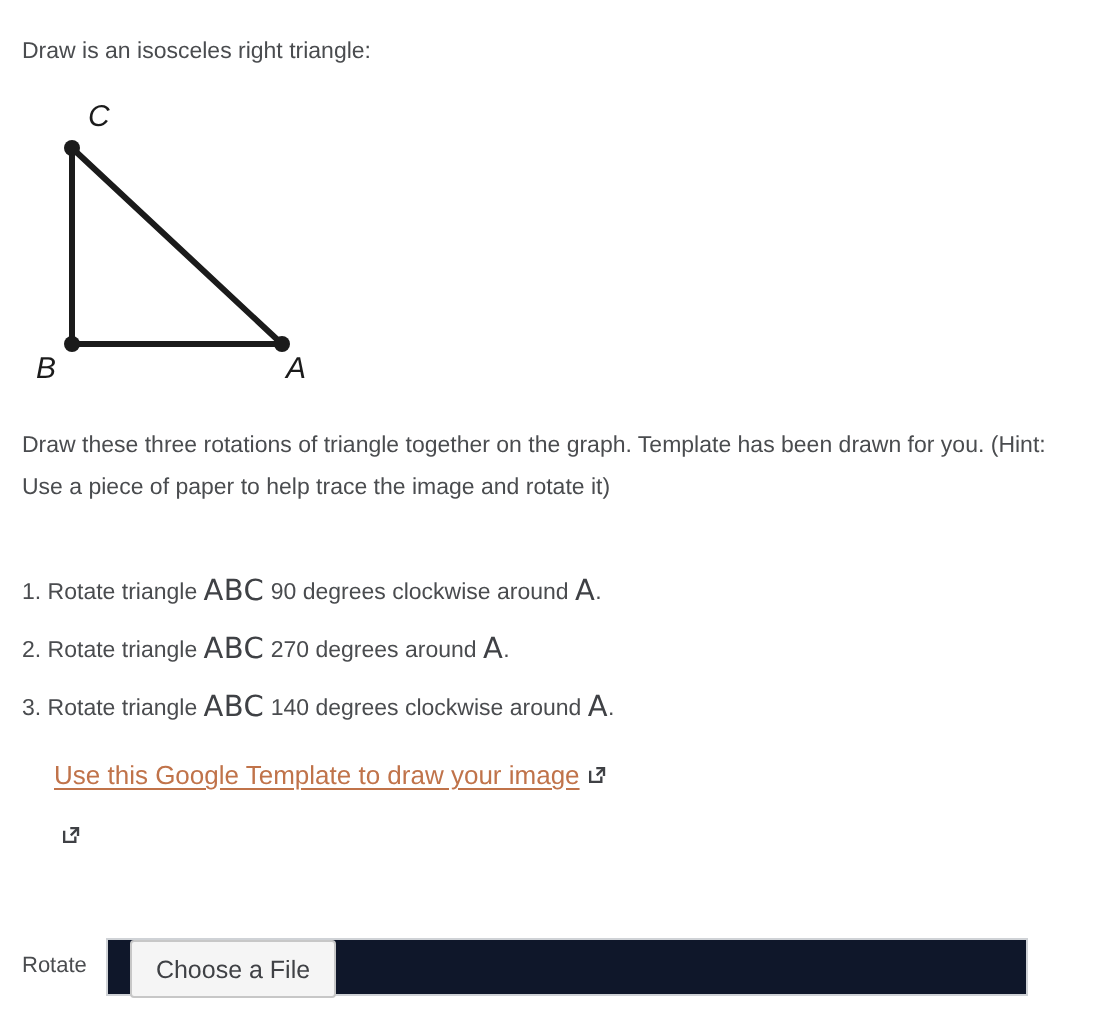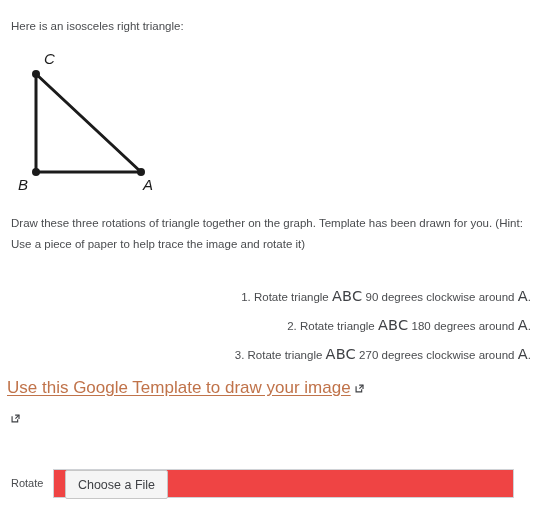--- a/index.html
+++ b/index.html
@@ -68,42 +68,41 @@
     line-height: 21px;
     color: #4a4c4f;
   }
 
   
   .tasks {
     position: absolute;
     left: 11px;
     top: 289px;
     width: 520px;
-    text-align: right;
   }
   .task {
     font-size: 11.5px;
     line-height: 15px;
     color: #4a4c4f;
     height: 29px;
     white-space: nowrap;
   }
   .mathbit {
     font-family: "DejaVu Sans", sans-serif;
     font-size: 14.5px;
     color: #3f4145;
     letter-spacing: 0.2px;
     vertical-align: -0.5px;
   }
 
   
   .linkrow {
     position: absolute;
-    left: 7px;
-    font-size: 17px;
+    left: 27px;
+    font-size: 13px;
     line-height: 15px;
     white-space: nowrap;
   }
   .linkrow-1 { top: 380px; }
   .linkrow-2 { top: 410px; }
   .ext-link {
     color: #c0734a;
     text-decoration: underline;
     text-underline-offset: 2px;
     cursor: pointer;
@@ -133,21 +132,21 @@
     font-size: 11px;
     color: #4a4c4f;
   }
   .file-field {
     position: absolute;
     left: 42px;
     top: 0px;
     width: 461px;
     height: 29px;
     border: 1px solid #cfd2d6;
-    background: #ef4444;
+    background: #0f172a;
     box-sizing: border-box;
   }
   .choose-btn {
     position: absolute;
     left: 11px;
     top: 0px;
     width: 103px;
     height: 29px;
     background: #f5f5f5;
     border: 1px solid #c7c7c7;
@@ -161,21 +160,21 @@
     justify-content: center;
     cursor: pointer;
     padding: 0;
   }
 </style>
 </head>
 <body>
 
 <div class="page">
 
-  <div class="intro">Here is an isosceles right triangle:</div>
+  <div class="intro">Draw is an isosceles right triangle:</div>
 
   <div class="figure">
     <svg width="185" height="155" viewBox="0 0 185 155">
 
       <line x1="36" y1="28" x2="36" y2="126" stroke="#1b1b1b" stroke-width="3" stroke-linecap="round"></line>
 
       <line x1="36" y1="126" x2="141" y2="126" stroke="#1b1b1b" stroke-width="3" stroke-linecap="round"></line>
 
       <line x1="36" y1="28" x2="141" y2="126" stroke="#1b1b1b" stroke-width="3" stroke-linecap="round"></line>
 
@@ -197,29 +196,29 @@
       <span>Rotate triangle</span>
       <span class="mathbit">ABC</span>
       <span>90 degrees clockwise around</span>
       <span class="mathbit">A</span><span>.</span>
     </div>
 
     <div class="task">
       <span>2.</span>
       <span>Rotate triangle</span>
       <span class="mathbit">ABC</span>
-      <span>180 degrees around</span>
+      <span>270 degrees around</span>
       <span class="mathbit">A</span><span>.</span>
     </div>
 
     <div class="task">
       <span>3.</span>
       <span>Rotate triangle</span>
       <span class="mathbit">ABC</span>
-      <span>270 degrees clockwise around</span>
+      <span>140 degrees clockwise around</span>
       <span class="mathbit">A</span><span>.</span>
     </div>
 
   </div>
 
   <div class="linkrow linkrow-1">
     <a class="ext-link">Use this Google Template to draw your image</a><span class="ext-icon">
       <svg width="9" height="9" viewBox="0 0 10 10">
         <path d="M1.2 2.6 L1.2 8.8 L7.4 8.8 L7.4 5.9" fill="none" stroke="#3f4145" stroke-width="1.3"></path>
         <path d="M4.6 1.2 L8.9 1.2 L8.9 5.5" fill="none" stroke="#3f4145" stroke-width="1.3"></path>

